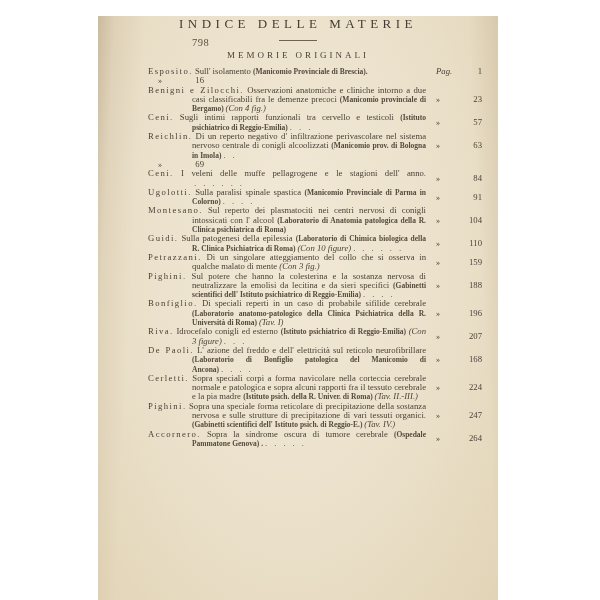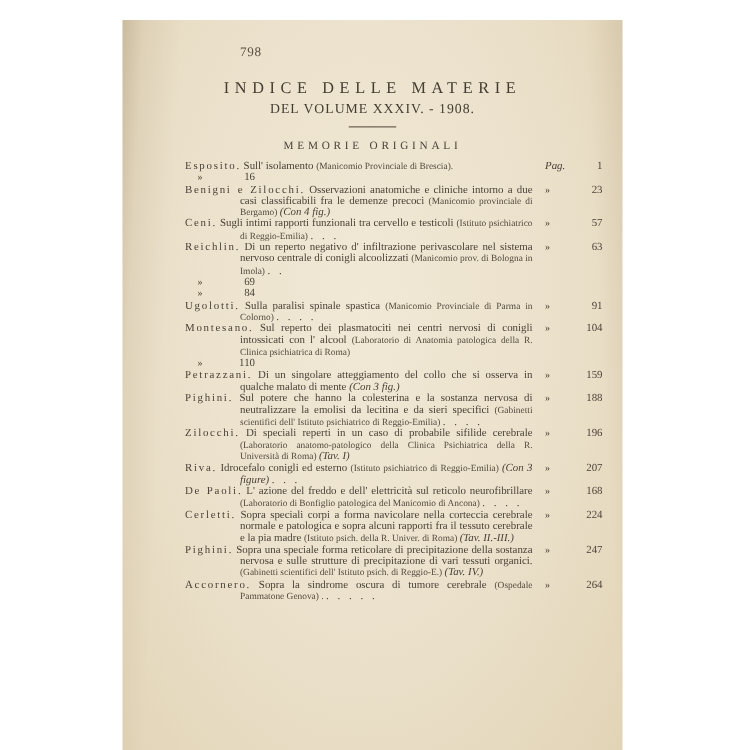--- a/index.html
+++ b/index.html
@@ -25,67 +25,66 @@
       linear-gradient(267deg, rgba(118,92,55,0.12) 0%, rgba(118,92,55,0) 7%),
       radial-gradient(ellipse at 48% 38%, #f1e8d6 0%, #ebe1cb 52%, #e1d3b5 100%);
   }
   .folio {
     position: absolute;
     left: 94px; top: 21px;
     font-size: 10.5px;
     letter-spacing: 0.5px;
     color: #5a4f41;
   }
-  .hdr { text-align: center; padding-top: 46px; color: #453c31; }
+  .hdr { text-align: center; color: #453c31; }
   .title    { font-size: 13px;   letter-spacing: 4.5px; font-weight: 500; white-space: nowrap; }
   .subtitle { font-size: 11px;   letter-spacing: 0.8px; margin-top: 3px; }
   .rule     { width: 38px; height: 0; border-top: 1px solid #6e6253; margin: 8px auto 0 auto; }
   .section  { font-size: 9px;    letter-spacing: 3px;   margin-top: 9px; color: #4b4238; }
   .toc {
     margin: 7px 0 0 50px;
     width: 334px;
   }
   .entry { display: flex; }
   .entry-text {
     flex: 1 1 auto;
     font-size: 8.7px;
     line-height: 9.3px;
     text-align: justify;
     padding-left: 44px;
     text-indent: -44px;
     color: #4b4238;
   }
   .author { letter-spacing: 1.4px; margin-top: 44px; }
-  .seg-small  { font-size: 7.5px; color: #544a3d; }
+  .seg-small  { font-size: 7.5px; color: #544a3d; font-weight: bold; }
   .seg-italic { font-style: italic; }
   .seg-dots   { letter-spacing: 7px; margin-left: 2px; }
   .entry-ref {
     flex: 0 0 46px;
     width: 46px;
     margin-left: 10px;
     display: flex;
     justify-content: space-between;
-    align-items: flex-start;
+    align-items: center;
     font-size: 8.7px;
     line-height: 9.3px;
     color: #4b4238;
   }
   .refmark { font-size: 8px; }
   .ref-italic { font-style: italic; font-size: 8.7px; }
   .pageno { text-align: right; }
 </style>
 </head>
 <body>
 
 <div class="canvas">
   <div class="scan">
     <div class="folio">798</div>
     <div class="hdr">
       <div class="title">INDICE DELLE MATERIE</div>
-      <div class="subtitle">DEL VOLUME XXXIV. - 1908.</div>
       <div class="rule"></div>
       <div class="section">MEMORIE ORIGINALI</div>
     </div>
     <div class="toc">
         <div class="entry">
     <div class="entry-text"><span class="author">Esposito.</span><span><span class="seg-normal"> Sull' isolamento </span><span class="seg-small">(Manicomio Provinciale di Brescia).</span></span></div>
     <div class="entry-ref">
       <span class="refmark ref-italic">Pag.</span>
       <span class="pageno">1</span>
     </div>
@@ -117,61 +116,63 @@
       <span class="pageno">63</span>
     </div>
   </div>
         <div class="entry">
     <div class="entry-ref">
       <span class="refmark">»</span>
       <span class="pageno">69</span>
     </div>
   </div>
         <div class="entry">
+    <div class="entry-text"><span class="author">Ceni.</span><span><span class="seg-normal"> I veleni delle muffe pellagrogene e le stagioni dell' anno. </span><span class="seg-dots">......</span></span></div>
     <div class="entry-ref">
       <span class="refmark">»</span>
       <span class="pageno">84</span>
     </div>
   </div>
         <div class="entry">
     <div class="entry-text"><span class="author">Ugolotti.</span><span><span class="seg-normal"> Sulla paralisi spinale spastica </span><span class="seg-small">(Manicomio Provinciale di Parma in Colorno)</span><span class="seg-dots">....</span></span></div>
     <div class="entry-ref">
       <span class="refmark">»</span>
       <span class="pageno">91</span>
     </div>
   </div>
         <div class="entry">
     <div class="entry-text"><span class="author">Montesano.</span><span><span class="seg-normal"> Sul reperto dei plasmatociti nei centri nervosi di conigli intossicati con l' alcool </span><span class="seg-small">(Laboratorio di Anatomia patologica della R. Clinica psichiatrica di Roma)</span></span></div>
     <div class="entry-ref">
       <span class="refmark">»</span>
       <span class="pageno">104</span>
     </div>
   </div>
         <div class="entry">
+    <div class="entry-text"><span class="author">Guidi.</span><span><span class="seg-normal"> Sulla patogenesi della epilessia </span><span class="seg-small">(Laboratorio di Chimica biologica della R. Clinica Psichiatrica di Roma) </span><span class="seg-italic">(Con 10 figure)</span><span class="seg-dots">......</span></span></div>
     <div class="entry-ref">
       <span class="refmark">»</span>
       <span class="pageno">110</span>
     </div>
   </div>
         <div class="entry">
     <div class="entry-text"><span class="author">Petrazzani.</span><span><span class="seg-normal"> Di un singolare atteggiamento del collo che si osserva in qualche malato di mente </span><span class="seg-italic">(Con 3 fig.)</span></span></div>
     <div class="entry-ref">
       <span class="refmark">»</span>
       <span class="pageno">159</span>
     </div>
   </div>
         <div class="entry">
     <div class="entry-text"><span class="author">Pighini.</span><span><span class="seg-normal"> Sul potere che hanno la colesterina e la sostanza nervosa di neutralizzare la emolisi da lecitina e da sieri specifici </span><span class="seg-small">(Gabinetti scientifici dell' Istituto psichiatrico di Reggio-Emilia)</span><span class="seg-dots">....</span></span></div>
     <div class="entry-ref">
       <span class="refmark">»</span>
       <span class="pageno">188</span>
     </div>
   </div>
         <div class="entry">
-    <div class="entry-text"><span class="author">Zilocchi.</span><span><span class="seg-normal"> Di speciali reperti in un caso di probabile sifilide cerebrale </span><span class="seg-small">(Laboratorio anatomo-patologico della Clinica Psichiatrica della R. Università di Roma) </span><span class="seg-italic">(Tav. I)</span></span></div>
+    <div class="entry-text"><span class="author">Bonfiglio.</span><span><span class="seg-normal"> Di speciali reperti in un caso di probabile sifilide cerebrale </span><span class="seg-small">(Laboratorio anatomo-patologico della Clinica Psichiatrica della R. Università di Roma) </span><span class="seg-italic">(Tav. I)</span></span></div>
     <div class="entry-ref">
       <span class="refmark">»</span>
       <span class="pageno">196</span>
     </div>
   </div>
         <div class="entry">
     <div class="entry-text"><span class="author">Riva.</span><span><span class="seg-normal"> Idrocefalo conigli ed esterno </span><span class="seg-small">(Istituto psichiatrico di Reggio-Emilia) </span><span class="seg-italic">(Con 3 figure)</span><span class="seg-dots">...</span></span></div>
     <div class="entry-ref">
       <span class="refmark">»</span>
       <span class="pageno">207</span>

